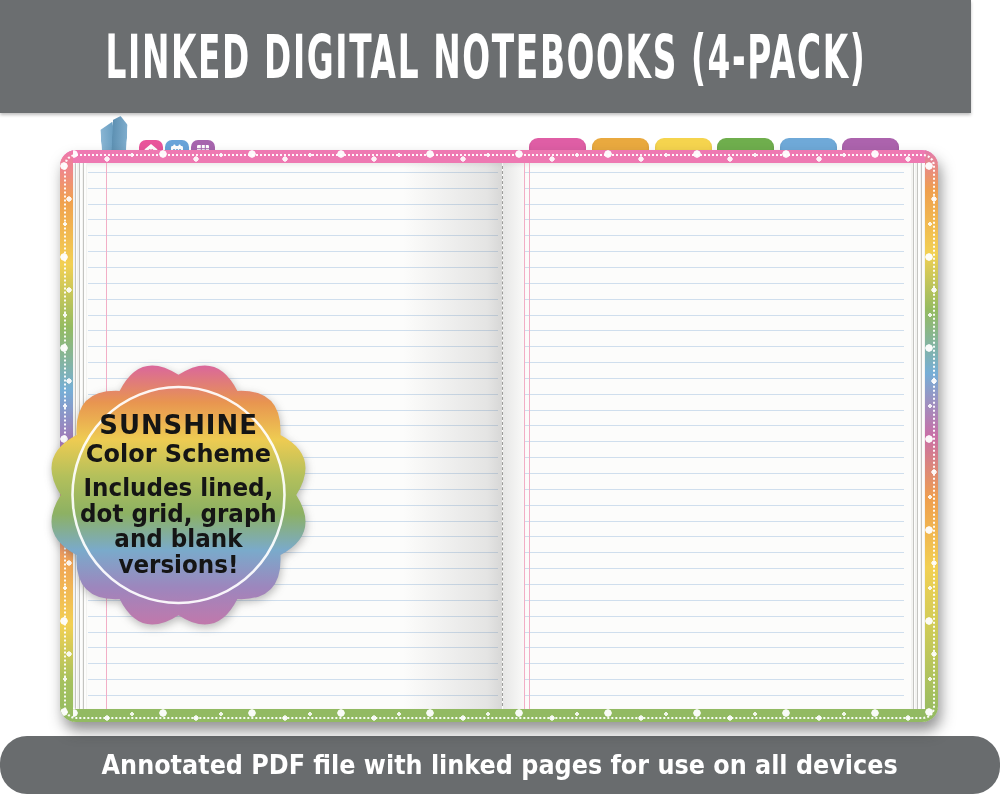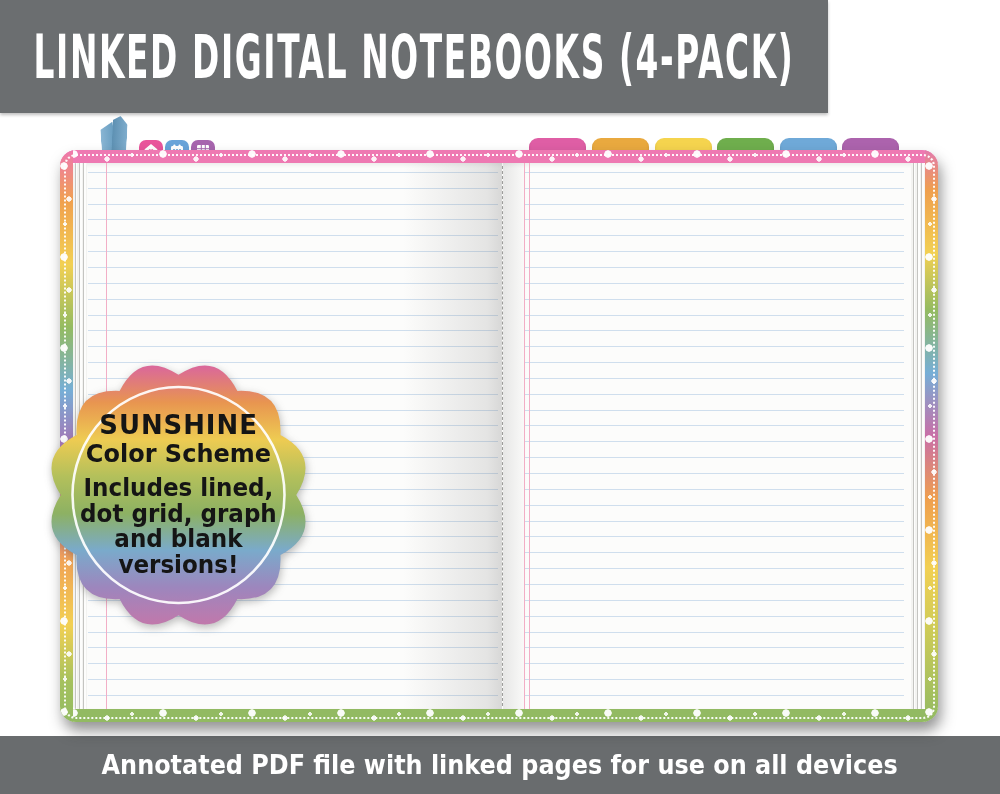--- a/index.html
+++ b/index.html
@@ -1,26 +1,26 @@
 <!DOCTYPE html>
 <html><head>
 <meta charset="utf-8">
 <style>
   html,body{margin:0;padding:0;background:#ffffff;}
   .scene{position:relative;width:1000px;height:794px;overflow:hidden;
          font-family:"DejaVu Sans","Liberation Sans",sans-serif;background:#ffffff;}
 
   
-  .top-banner{position:absolute;left:0;top:0;width:828px;height:113px;
+  .top-banner{position:absolute;left:0;top:0;width:971px;height:113px;
               background:#6b6e70;display:flex;align-items:center;justify-content:center;
               box-shadow:0 2px 3px rgba(0,0,0,.25);}
   .top-banner h1{margin:0;color:#ffffff;font-size:40px;font-weight:700;letter-spacing:2px;
                  transform:scale(.82,1.52);white-space:nowrap;}
   .footer-banner{position:absolute;left:0;top:736px;width:1000px;height:58px;
-                 background:#696c6e;display:flex;align-items:center;justify-content:center;}
+                 background:#696c6e;display:flex;align-items:center;justify-content:center;border-radius:27px;}
   .footer-banner .caption{color:#ffffff;font-size:26px;font-weight:700;transform:scaleX(.92);white-space:nowrap;}
 
   
   .bookmark{position:absolute;left:101px;top:115px;width:28px;height:44px;z-index:2;}
   .bm-strip{position:absolute;}
   .bm-left{left:0;top:7px;width:13px;height:37px;background:linear-gradient(90deg,#8ab6d4,#699ec1);
            clip-path:polygon(0 20%,100% 0,100% 100%,0 100%);transform:rotate(-4deg);}
   .bm-right{left:11px;top:1px;width:15px;height:43px;background:linear-gradient(90deg,#5d90b2,#7fadcd);
             clip-path:polygon(0 10%,50% 0,100% 20%,100% 100%,0 100%);transform:rotate(3deg);}
 

